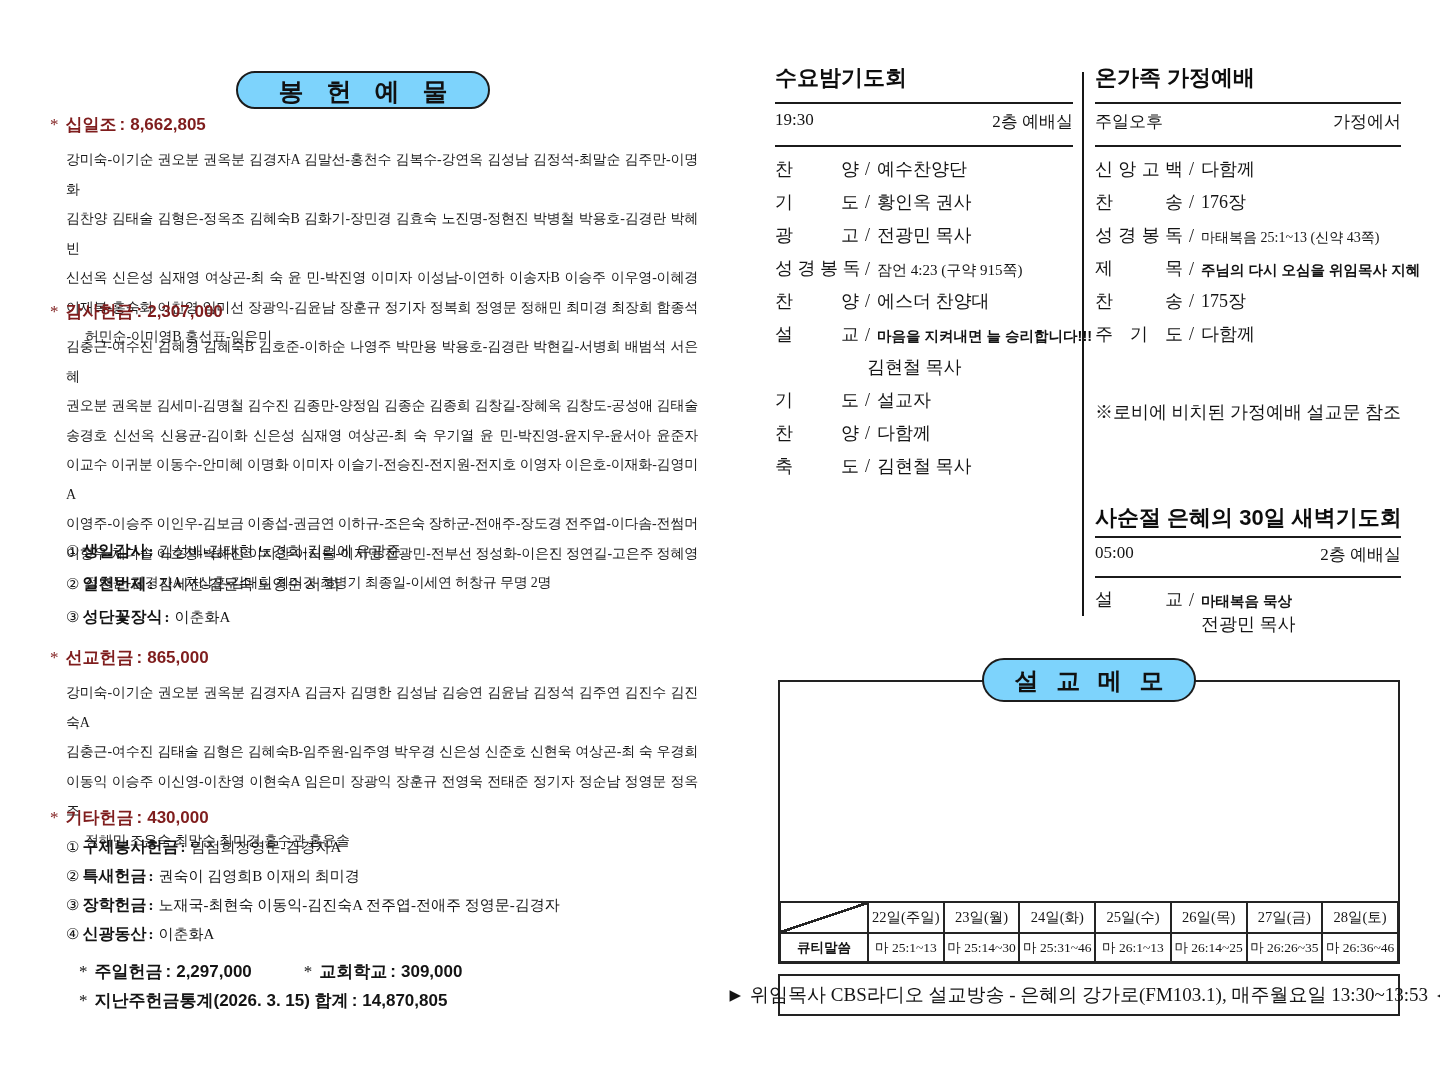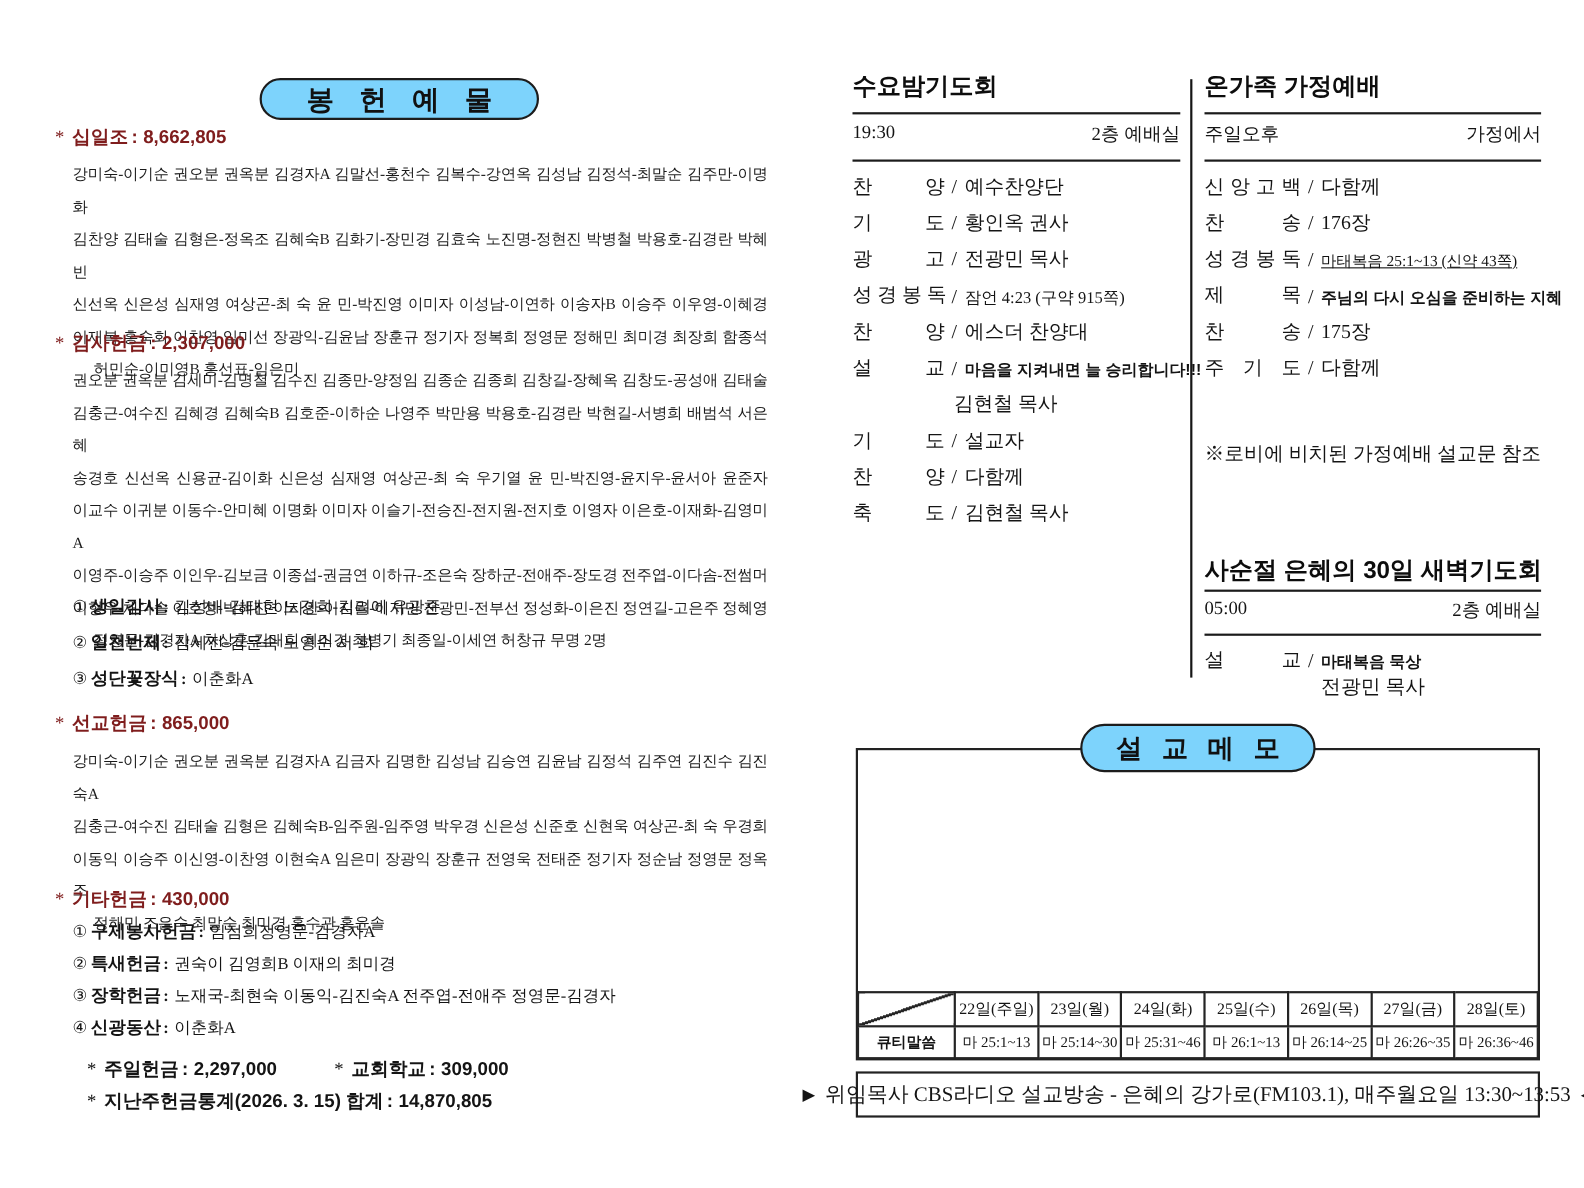--- a/index.html
+++ b/index.html
@@ -43,21 +43,21 @@
   .pcol { position:absolute; }
   .col-title { font-family:"Liberation Sans", sans-serif; font-weight:bold; font-size:22px; color:#0d0d0d; white-space:nowrap; }
   .rule { position:absolute; left:0; right:0; height:2px; background:#1b1b1b; }
   .subrow { position:absolute; left:0; right:0; display:flex; justify-content:space-between; font-size:17px; }
   .prow { position:absolute; left:0; right:0; white-space:nowrap; font-size:18px; }
   .plabel { display:inline-block; text-align:justify; text-align-last:justify; vertical-align:bottom; }
   .wed .plabel { width:84px; }
   .fam .plabel { width:88px; }
   .psep { margin:0 7px 0 6px; }
   .v-sm { font-size:15px; }
-  .v-xs { font-size:14px;text-decoration:underline; }
+  .v-xs { font-size:14px; }
   .v-bold { font-family:"Liberation Sans", sans-serif; font-weight:bold; font-size:14.5px; }
   .cont { font-size:18px; }
   .note { position:absolute; font-size:18px; white-space:nowrap; }
   #col-divider { position:absolute; left:1082px; top:72px; width:2px; height:544px; background:#161616; }
 
   
   #memo-box { position:absolute; left:778px; top:680px; width:618px; height:280px; border:2.5px solid #222; background:#fff; }
   #qt-table { position:absolute; left:-1px; right:-1px; bottom:-1px; width:calc(100% + 2px); border-collapse:collapse; table-layout:fixed; }
   #qt-table td, #qt-table th { border:2px solid #242424; text-align:center; vertical-align:middle; padding:0; overflow:hidden; }
   #qt-table .hrow td, #qt-table .hrow th { height:29px; font-size:14.5px; font-weight:normal; font-family:"Liberation Serif", serif; }
@@ -91,22 +91,22 @@
       <div>김찬양 김태술 김형은-정옥조 김혜숙B 김화기-장민경 김효숙 노진명-정현진 박병철 박용호-김경란 박혜빈</div>
       <div>신선옥 신은성 심재영 여상곤-최 숙 윤 민-박진영 이미자 이성남-이연하 이송자B 이승주 이우영-이혜경</div>
       <div>이재복-홍숙화 이찬영 임미선 장광익-김윤남 장훈규 정기자 정복희 정영문 정해민 최미경 최장희 함종석</div>
       <div>허민순-이미영B 홍선표-임은미</div>
     </div>
 
   <div class="sec-heading" style="top:300px">
     <span class="star">*</span><span class="hlabel">감사헌금</span><span class="hcolon">:</span><span class="hamount">2,307,000</span>
   </div>
   <div class="names" style="top:332px">
+      <div>김충근-여수진 김혜경 김혜숙B 김호준-이하순 나영주 박만용 박용호-김경란 박현길-서병희 배범석 서은혜</div>
       <div>권오분 권옥분 김세미-김명철 김수진 김종만-양정임 김종순 김종희 김창길-장혜옥 김창도-공성애 김태술</div>
-      <div>김충근-여수진 김혜경 김혜숙B 김호준-이하순 나영주 박만용 박용호-김경란 박현길-서병희 배범석 서은혜</div>
       <div>송경호 신선옥 신용균-김이화 신은성 심재영 여상곤-최 숙 우기열 윤 민-박진영-윤지우-윤서아 윤준자</div>
       <div>이교수 이귀분 이동수-안미혜 이명화 이미자 이슬기-전승진-전지원-전지호 이영자 이은호-이재화-김영미A</div>
       <div>이영주-이승주 이인우-김보금 이종섭-권금연 이하규-조은숙 장하군-전애주-장도경 전주엽-이다솜-전썸머</div>
       <div>이형우-채다솔 이호정-박혜진-이지안-이지율-이지민 전광민-전부선 정성화-이은진 정연길-고은주 정혜영</div>
       <div>정영문-김경자A 차상훈-김매희 최미경 최병기 최종일-이세연 허창규 무명 2명</div>
     </div>
 
   <div class="num-item" style="top:541px">
     <span class="num">①</span><span class="nlabel">생일감사</span><span class="ncolon">:</span><span class="nvalue">김성배-김태현 노경희-김리에 유광준</span>
   </div>
@@ -185,21 +185,21 @@
     <div class="rule" style="top:102px"></div>
     <div class="subrow" style="top:110px">
       <span>주일오후</span>
       <span>가정에서</span>
     </div>
     <div class="rule" style="top:145px"></div>
 
     <div class="prow" style="top:157px"><span class="plabel">신 앙 고 백</span><span class="psep">/</span><span>다함께</span></div>
     <div class="prow" style="top:190px"><span class="plabel">찬 송</span><span class="psep">/</span><span>176장</span></div>
     <div class="prow" style="top:223px"><span class="plabel">성 경 봉 독</span><span class="psep">/</span><span class="v-xs">마태복음 25:1~13 (신약 43쪽)</span></div>
-    <div class="prow" style="top:256px"><span class="plabel">제 목</span><span class="psep">/</span><span class="v-bold">주님의 다시 오심을 준비하는 지혜</span></div>
+    <div class="prow" style="top:256px"><span class="plabel">제 목</span><span class="psep">/</span><span class="v-bold">주님의 다시 오심을 위임목사 지혜</span></div>
     <div class="prow" style="top:289px"><span class="plabel">찬 송</span><span class="psep">/</span><span>175장</span></div>
     <div class="prow" style="top:322px"><span class="plabel">주 기 도</span><span class="psep">/</span><span>다함께</span></div>
 
     <div class="note" style="top:400px">※로비에 비치된 가정예배 설교문 참조</div>
   </div>
 
   <div class="pcol fam" style="left:1095px; top:0; width:306px; height:640px">
     <div class="col-title" style="position:absolute; top:503px">사순절 은혜의 30일 새벽기도회</div>
     <div class="rule" style="top:536px"></div>
     <div class="subrow" style="top:543px">

